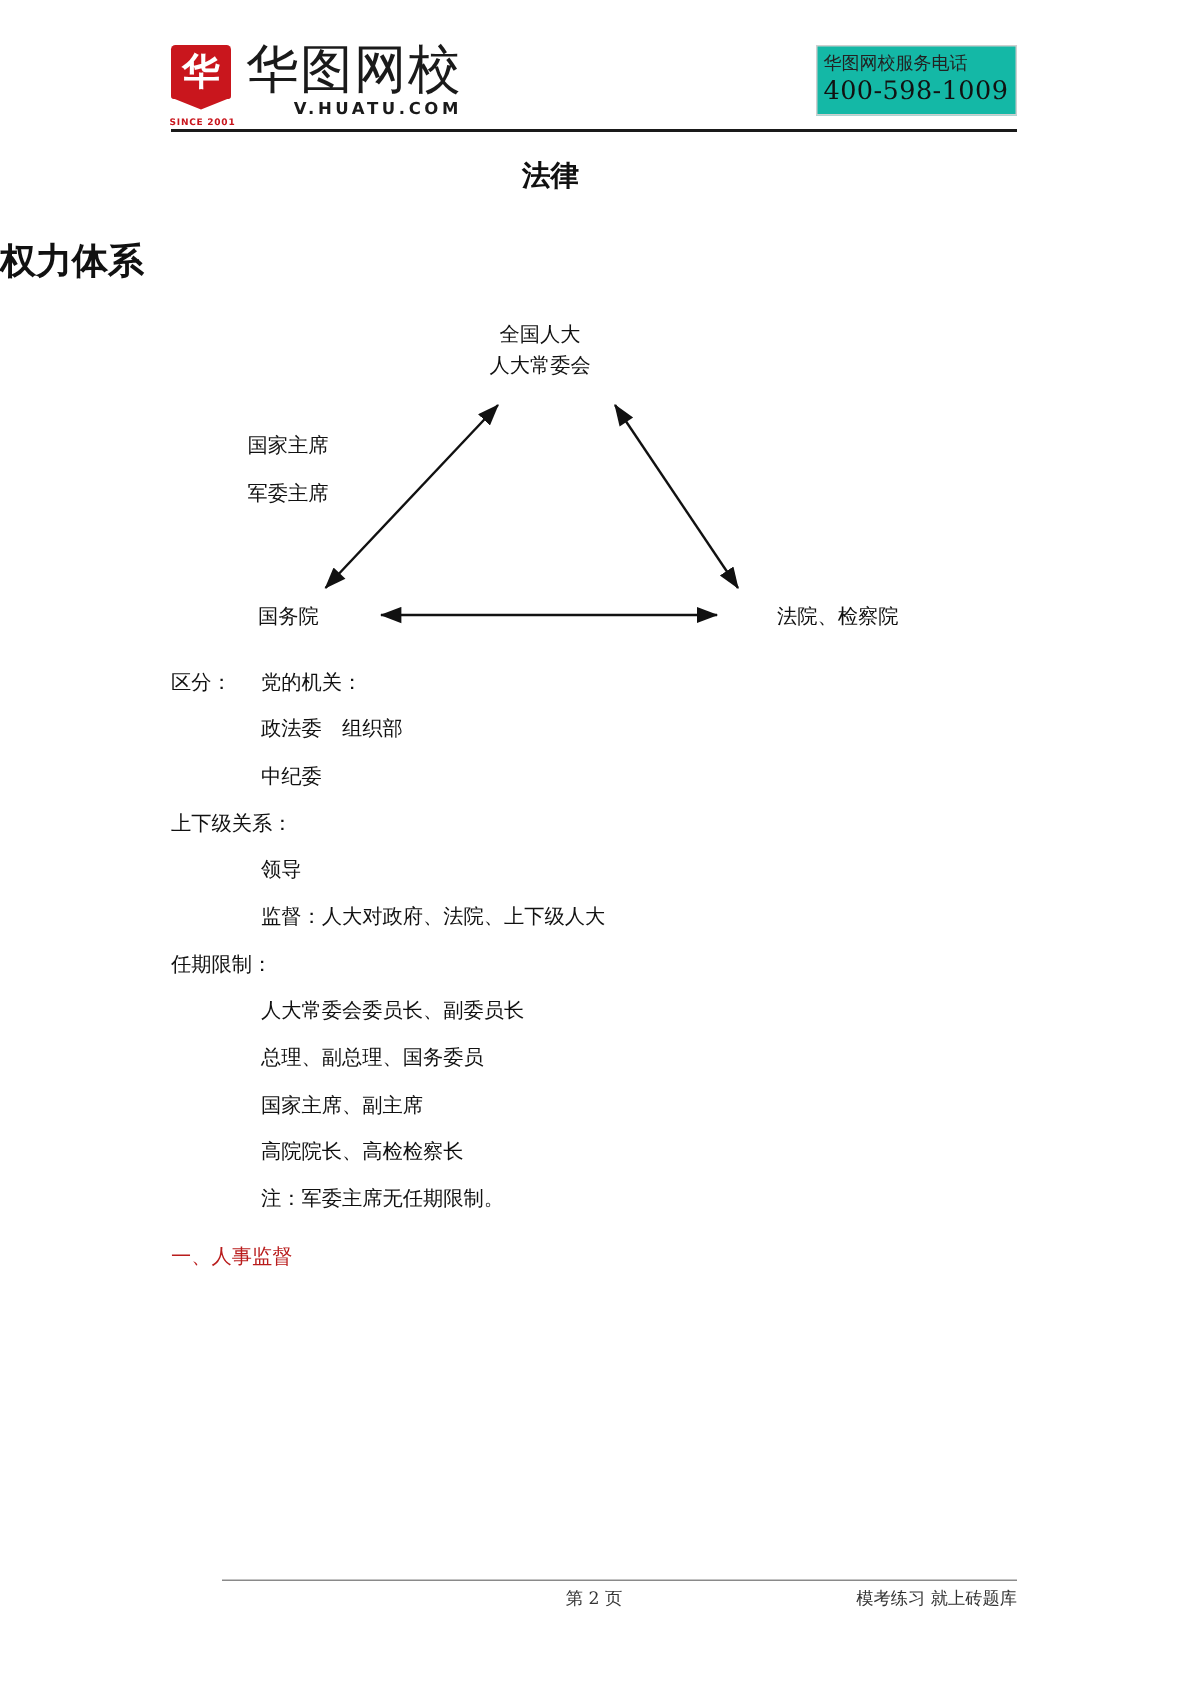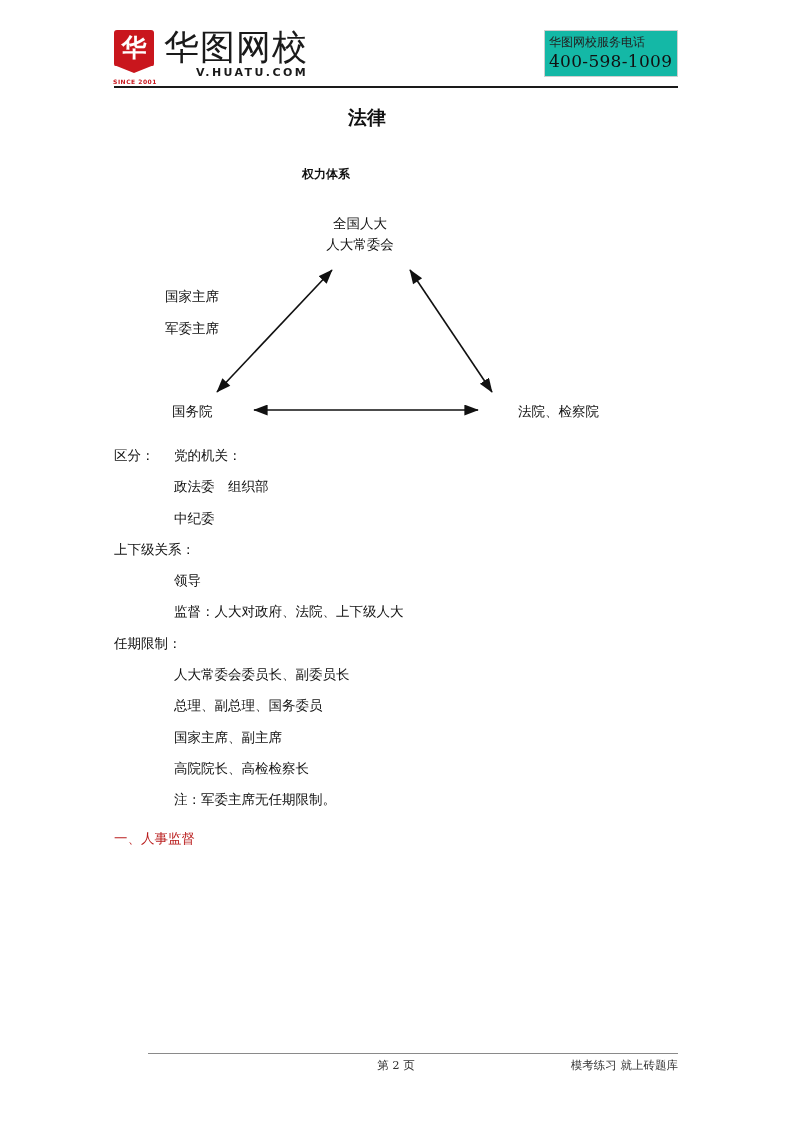--- a/index.html
+++ b/index.html
@@ -163,23 +163,22 @@
     font-size: 19px;
     line-height: 26px;
     font-weight: bold;
     color: #111111;
   }
   .doc-subtitle {
     position: absolute;
     left: 0;
     top: 160px;
     width: 652px;
-    text-align: center;
-    font-family: "DejaVu Sans", "Liberation Sans", sans-serif;
-    font-size: 12px;
+    font-family: "DejaVu Sans", "Liberation Sans", sans-serif;
+    font-size: 24px;
     line-height: 28px;
     font-weight: bold;
     color: #111111;
   }
 
   
   .diagram {
     position: absolute;
     left: 114px;
     top: 205px;
@@ -201,21 +200,20 @@
   .node-top {
     left: 186px;
     top: 8px;
     text-align: center;
     width: 120px;
   }
   .node-side {
     left: 51px;
     top: 76px;
     line-height: 32px;
-    font-family: Liberation Serif, serif;
   }
   .node-bl {
     left: 58px;
     top: 196px;
   }
   .node-br {
     left: 368px;
     top: 196px;
     margin-left: 36px;
   }

